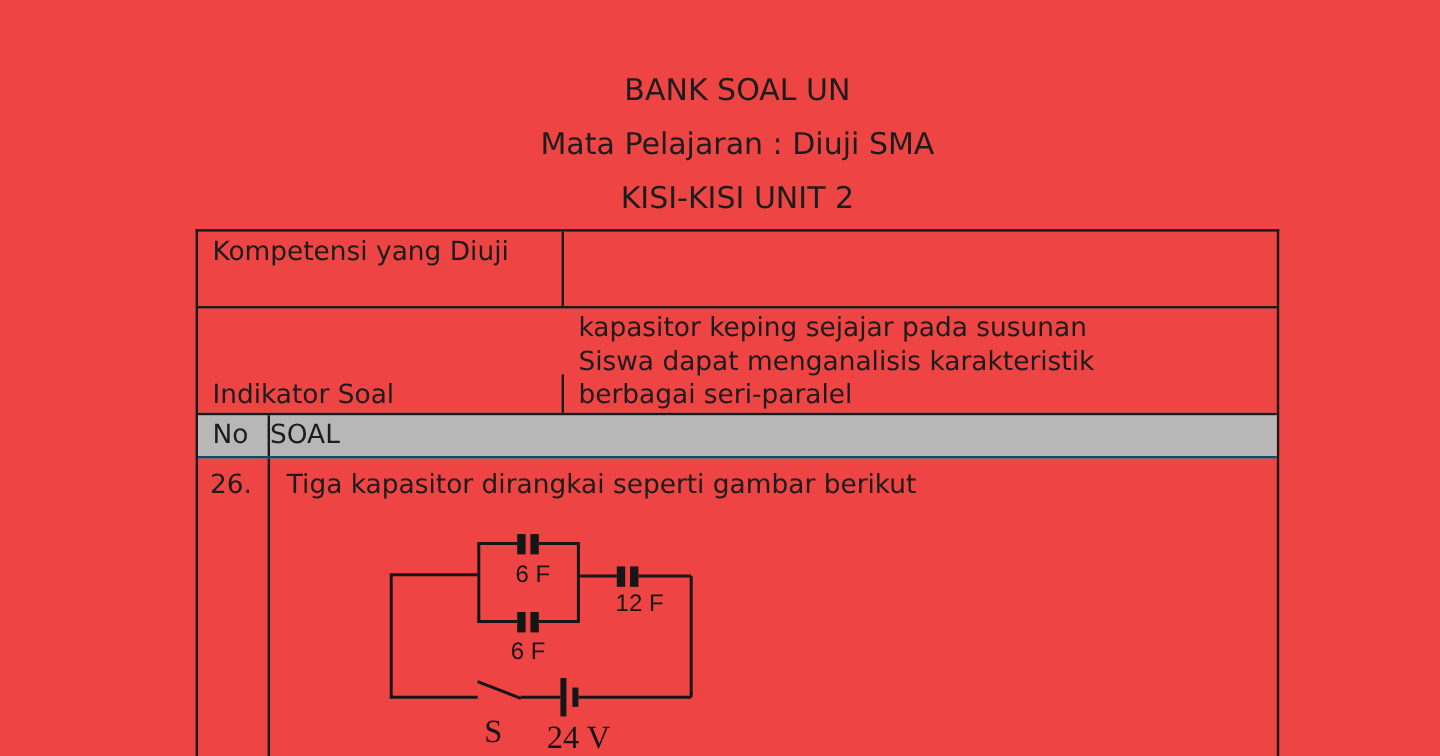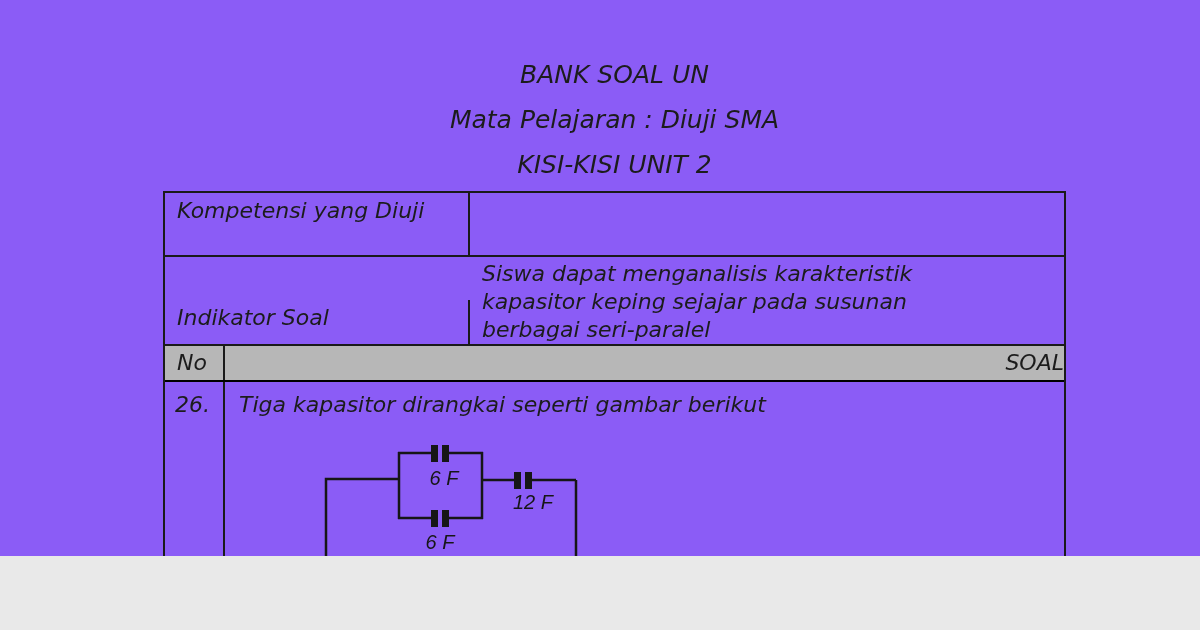--- a/index.html
+++ b/index.html
@@ -1,57 +1,56 @@
 <!DOCTYPE html>
 <html><head>
 <meta charset="utf-8">
 <style>
   * { margin:0; padding:0; box-sizing:border-box; }
   html,body { background:#e9e9e9; }
   .page {
     position:relative;
-    width:1200px; height:556px;
-    background:#8b5cf6;
+    width:1200px; height:630px;
+    background:#ef4444;
     overflow:hidden;
     font-family:"DejaVu Sans", sans-serif;
     color:#1c1c1c;
-    font-style:italic;
   }
   
   .headings {
     position:absolute; left:163px; top:60px; width:903px;
     text-align:center; font-size:25px; line-height:30px;
   }
   .h-line { margin-bottom:15px; white-space:nowrap; }
   
   .qtable {
     position:absolute; left:163px; top:191px; width:903px; height:439px;
     border:2px solid #1a1a1a; border-bottom:none;
     font-size:22px;
   }
   .trow { display:flex; width:100%; }
   .r1 { height:62px; }
   .r2 { height:89px; border-top:2px solid #1a1a1a;align-items:flex-end; }
   .grayrow {
     height:38px;
-    border-top:2px solid #1a1a1a; border-bottom:2px solid #000000;
+    border-top:2px solid #1a1a1a; border-bottom:2px solid #0c4a6e;
     background:#b7b7b7;
   }
   .r26 { height:250px; }
   .c-label {
     width:305px; border-right:2px solid #1a1a1a;
-    padding:4px 8px 12px 12px; line-height:28px;
+    padding:4px 8px 0 12px; line-height:28px;
   }
   .c-value { flex:1; padding:4px 14px 0 12px; line-height:28px; }
   .just-line { text-align:justify; text-align-last:justify; }
   .no-cell {
     width:60px; border-right:2px solid #1a1a1a;
     padding:1px 0 0 12px; line-height:32px;
   }
-  .soal-cell { flex:1; text-align:right; padding-top:1px; line-height:32px; }
+  .soal-cell { flex:1; text-align:left; padding-top:1px; line-height:32px; }
   .no-cell26 {
     width:60px; border-right:2px solid #1a1a1a;
     padding:9px 0 0 10px; line-height:28px;
   }
   .q-cell { flex:1; padding:9px 0 0 14px; line-height:28px; }
   
   .circuit { position:absolute; left:0; top:0; }
   .wire { stroke:#161616; stroke-width:2.5; fill:none; }
   .plate { fill:#161616; stroke:none; }
   .cap-label { font-family:"Liberation Sans", sans-serif; font-size:20px; fill:#161616; text-anchor:middle; }
@@ -70,22 +69,22 @@
 
   <div class="qtable">
 
     <div class="trow r1">
       <div class="c-label">Kompetensi yang Diuji</div>
     </div>
 
     <div class="trow r2">
       <div class="c-label">Indikator Soal</div>
       <div class="c-value">
+        <div>kapasitor keping sejajar pada susunan</div>
         <div>Siswa dapat menganalisis karakteristik</div>
-        <div>kapasitor keping sejajar pada susunan</div>
         <div>berbagai seri-paralel</div>
       </div>
     </div>
 
     <div class="trow grayrow">
       <div class="no-cell">No</div>
       <div class="soal-cell">SOAL</div>
     </div>
 
     <div class="trow r26">

